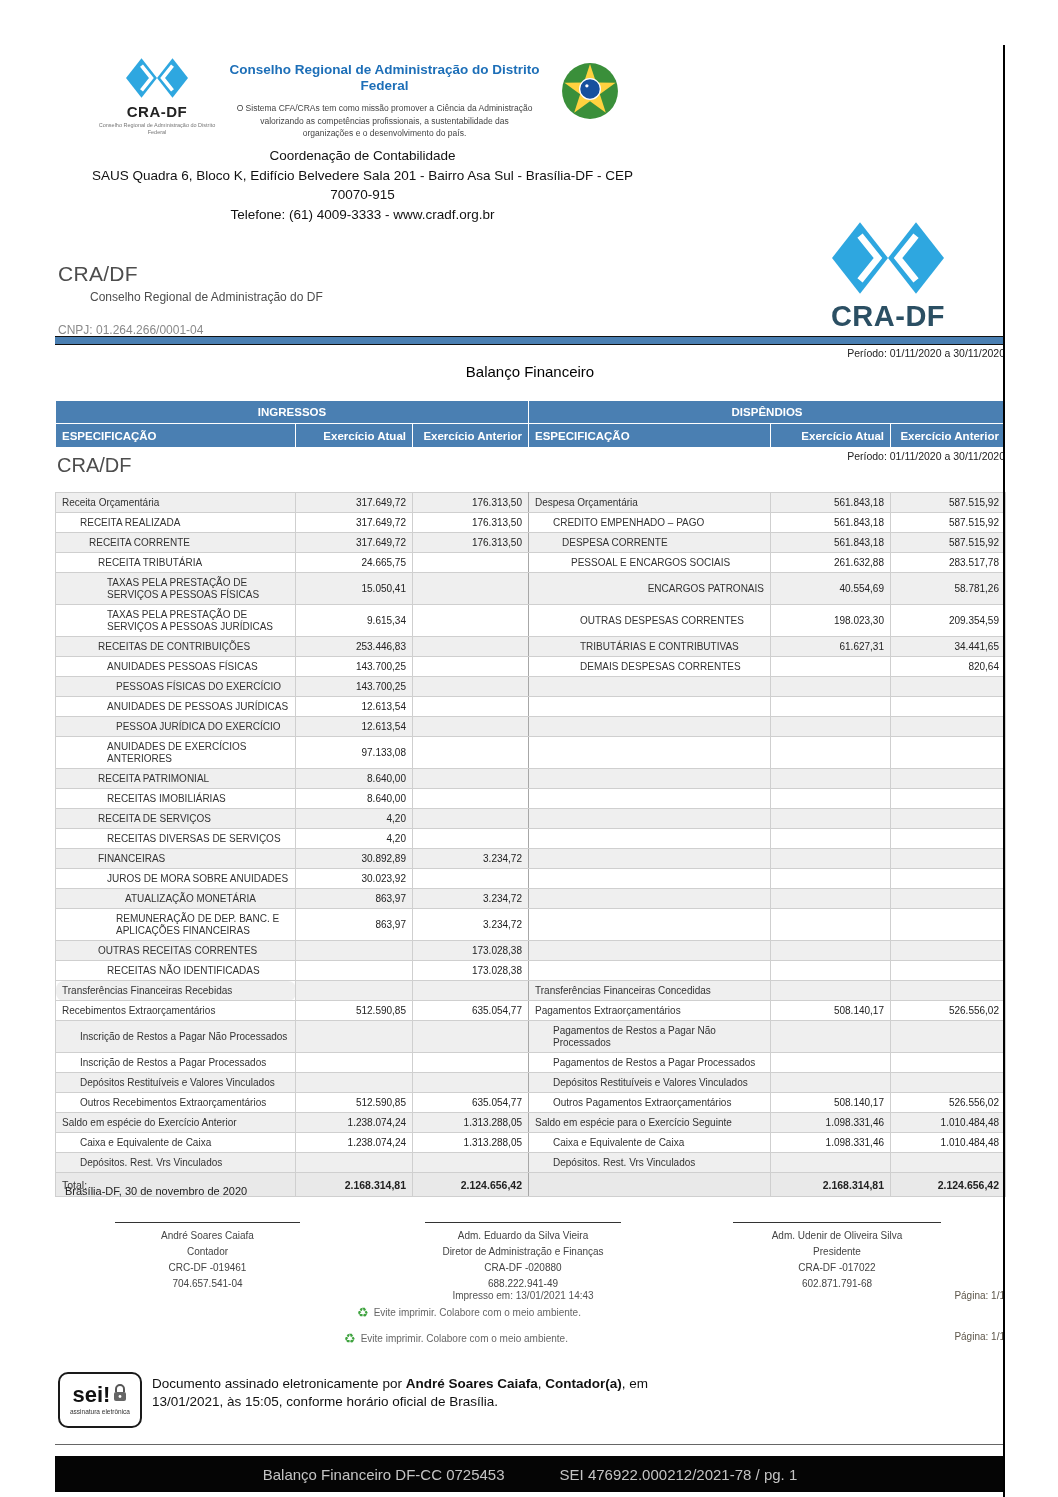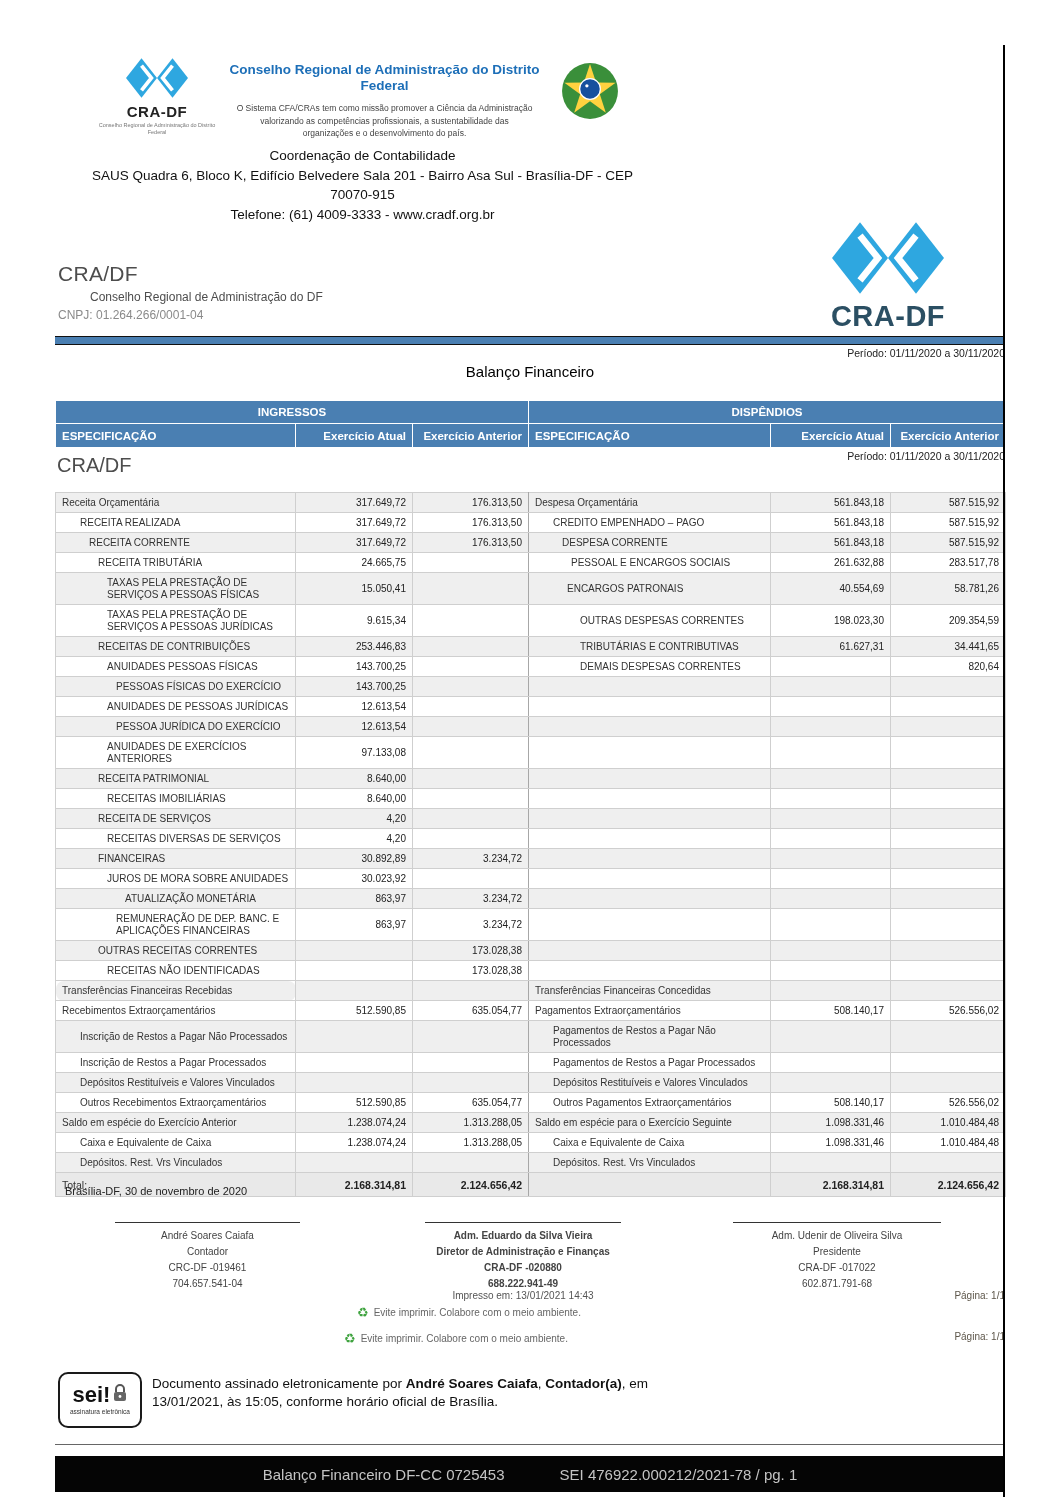--- a/index.html
+++ b/index.html
@@ -17,21 +17,21 @@
   .lh-mission{font-size:8.5px;color:#444;line-height:1.45;margin:8px auto 0;width:300px;}
   .lh-emblem{width:62px;padding-top:4px;margin-left:8px;}
 
   
   .address{left:55px;top:146px;width:615px;text-align:center;font-size:13.5px;color:#111;line-height:1.45;}
 
   
   .entity{left:58px;top:262px;}
   .entity-short{font-size:21px;color:#4d4d4d;letter-spacing:.3px;}
   .entity-name{font-size:12px;color:#4d4d4d;margin-top:4px;margin-left:32px;}
-  .entity-cnpj{font-size:12px;color:#8a8a8a;margin-top:4px;}
+  .entity-cnpj{font-size:12px;color:#8a8a8a;margin-top:19px;}
   .biglogo{left:828px;top:222px;width:120px;text-align:center;}
   .biglogo-text{font-size:29px;font-weight:bold;color:#2b4f63;letter-spacing:.5px;margin-top:2px;}
 
   .blue-rule{left:55px;top:336px;width:950px;height:7px;background:#4a7fb2;
              border-top:1.5px solid #111;border-bottom:1.5px solid #111;}
   .period-1{left:555px;top:347px;width:450px;text-align:right;font-size:10.5px;color:#222;}
   .report-title{left:55px;top:363px;width:950px;text-align:center;font-size:15px;color:#000000;}
 
   
   .tbl-wrap{left:55px;top:400px;width:950px;}
@@ -52,21 +52,21 @@
   .body-table td.mid-split{border-right:1px solid #a7a7a7;}
   #body-rows tr:nth-child(odd){background:#efefef;}
   .total-row td{background:#e9e9e9;border-top:1px solid #8a8a8a;font-size:10.5px;height:16px;}
   .total-row td.num{font-weight:bold;}
 
   
   .dateline{left:65px;top:1185px;font-size:11px;color:#222;}
   .sig{border-top:1.2px solid #333;padding-top:5px;text-align:center;
        font-size:10px;color:#444;line-height:1.6;}
   .sig1{left:115px;top:1222px;width:185px;}
-  .sig2{left:425px;top:1222px;width:196px;font-weight:bold;}
+  .sig2{left:425px;top:1222px;width:196px;}
   .sig3{left:733px;top:1222px;width:208px;}
   .impresso{left:425px;top:1290px;width:196px;text-align:center;font-size:10px;color:#555;}
   .pagina{width:150px;text-align:right;font-size:10px;color:#5d564a;}
   .pagina1{left:855px;top:1290px;}
   .pagina2{left:855px;top:1331px;}
   .eco{display:flex;align-items:center;gap:5px;font-size:10px;color:#666;}
   .eco1{left:357px;top:1306px;}
   .eco2{left:344px;top:1332px;}
   .recycle{color:#3fa33f;font-size:13px;line-height:1;}
 
@@ -217,21 +217,21 @@
             <td class="num">24.665,75</td>
             <td class="num mid-split"></td>
             <td style="padding-left: 42px;">PESSOAL E ENCARGOS SOCIAIS</td>
             <td class="num">261.632,88</td>
             <td class="num">283.517,78</td>
           </tr>
           <tr>
             <td style="padding-left: 51px;">TAXAS PELA PRESTAÇÃO DE SERVIÇOS A PESSOAS FÍSICAS</td>
             <td class="num">15.050,41</td>
             <td class="num mid-split"></td>
-            <td style="padding-left: 38px;">ENCARGOS PATRONAIS</td>
+            <td style="padding-left: 51px; text-align: right;">ENCARGOS PATRONAIS</td>
             <td class="num">40.554,69</td>
             <td class="num">58.781,26</td>
           </tr>
           <tr>
             <td style="padding-left: 51px; margin-top: 29px;">TAXAS PELA PRESTAÇÃO DE SERVIÇOS A PESSOAS JURÍDICAS</td>
             <td class="num">9.615,34</td>
             <td class="num mid-split"></td>
             <td style="padding-left: 51px;">OUTRAS DESPESAS CORRENTES</td>
             <td class="num">198.023,30</td>
             <td class="num">209.354,59</td>

